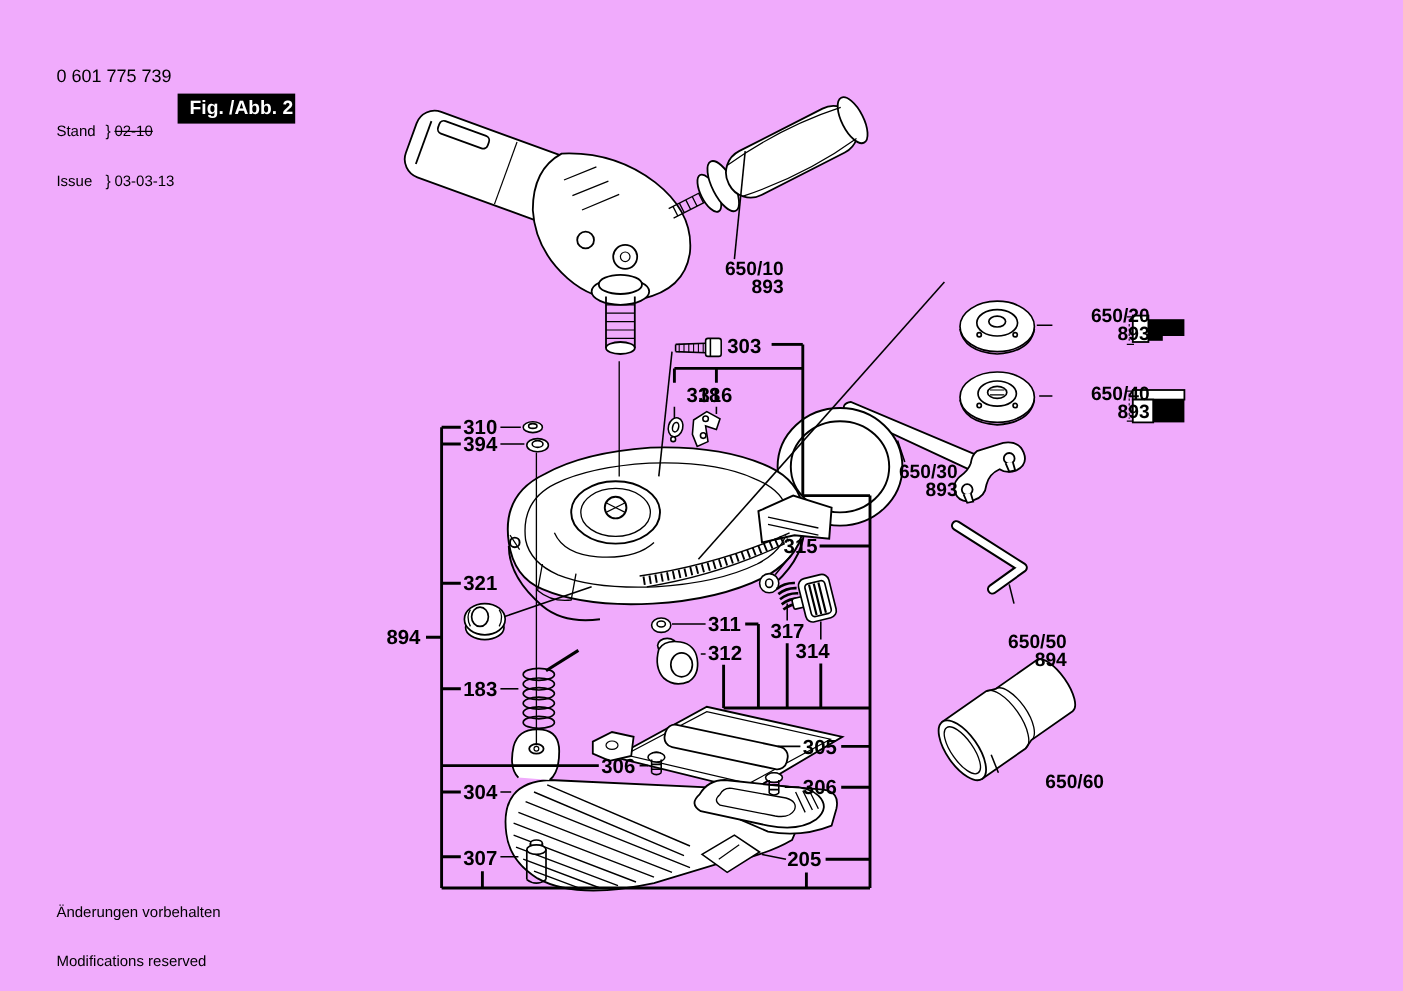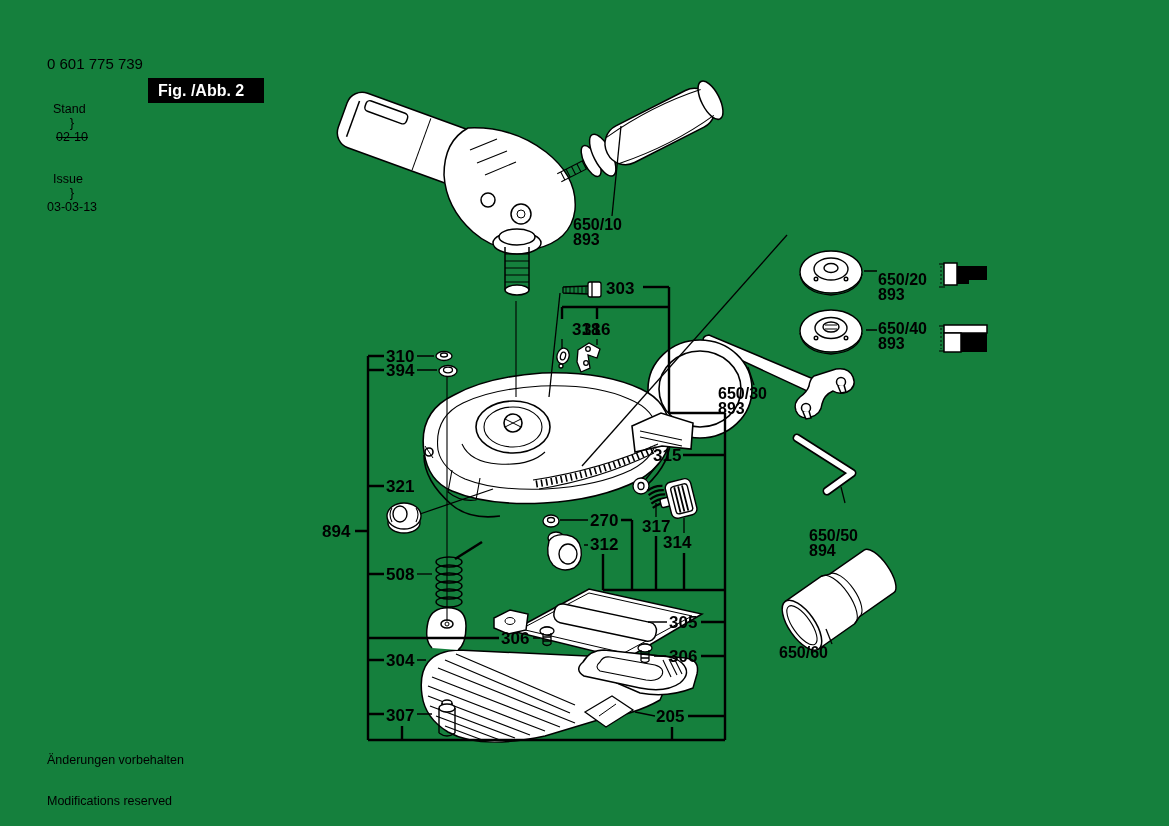--- a/index.html
+++ b/index.html
@@ -1,29 +1,29 @@
 <!DOCTYPE html>
 <html><head>
 <meta charset="utf-8">
 <style>
   html,body{margin:0;padding:0;background:#fff;}
-  #page{position:relative;width:1169px;height:826px;background:#15803d;overflow:hidden;
+  #page{position:relative;width:1169px;height:826px;background:#f0abfc;overflow:hidden;
         font-family:"Liberation Sans",sans-serif;color:#000;}
   svg{position:absolute;left:0;top:0;}
   .txt{position:absolute;white-space:pre;}
   .c{position:absolute;font:bold 17px/17px "Liberation Sans",sans-serif;color:#000;}
-  .g2{position:absolute;font:bold 16px/15px "Liberation Sans",sans-serif;text-align:left;color:#000;}
+  .g2{position:absolute;font:bold 16px/15px "Liberation Sans",sans-serif;text-align:right;color:#000;}
   #partnum{left:47px;top:55px;font-size:15px;}
   #rev{left:47px;top:74px;font-size:12.5px;line-height:14px;}
-  #rev .row{display:flex;align-items:center;flex-direction:column;}
+  #rev .row{display:flex;align-items:center;}
   #rev .lab{width:38px;display:inline-block;}
   #rev .brace{font-size:13px;padding:0 3px;}
   #rev .struck{text-decoration:line-through;}
   #figbadge{left:148px;top:78px;background:#000;color:#fff;font:bold 16px/16px "Liberation Sans",sans-serif;
-            padding:5px 20px 4px 10px;}
+            padding:5px 2px 4px 10px;}
   #footer{left:47px;top:727px;font-size:12.5px;line-height:13.5px;}
 </style>
 </head>
 <body>
 
 <div id="page">
 
   <svg width="1169" height="826" viewBox="0 0 1169 826">
 
     <g fill="#fff" stroke="#000" stroke-width="1.5">
@@ -305,53 +305,53 @@
       <span>03-03-13</span>
     </div>
   </div>
 
   <div class="txt" id="figbadge">Fig. /Abb. 2</div>
 
   <div class="g2" style="left:573px;top:217px;width:80px">
     <div>650/10</div>
     <div>893</div>
   </div>
-  <div class="g2" style="left:878px;top:272px;width:80px">
+  <div class="g2" style="left:878px;top:256px;width:80px">
     <div>650/20</div>
     <div>893</div>
   </div>
   <div class="g2" style="left:878px;top:321px;width:80px">
     <div>650/40</div>
     <div>893</div>
   </div>
   <div class="g2" style="left:718px;top:386px;width:80px">
     <div>650/30</div>
     <div>893</div>
   </div>
   <div class="g2" style="left:809px;top:528px;width:80px">
     <div>650/50</div>
     <div>894</div>
   </div>
-  <div class="g2" style="left:779px;top:645px;width:80px">
+  <div class="g2" style="left:840px;top:645px;width:80px">
     <div>650/60</div>
   </div>
 
   <div class="c" style="left:606px;top:280px">303</div>
   <div class="c" style="left:572px;top:321px">318</div>
   <div class="c" style="left:582px;top:321px">316</div>
   <div class="c" style="left:386px;top:348px">310</div>
   <div class="c" style="left:386px;top:362px">394</div>
   <div class="c" style="left:653px;top:447px">315</div>
   <div class="c" style="left:386px;top:478px">321</div>
   <div class="c" style="left:322px;top:523px">894</div>
-  <div class="c" style="left:590px;top:512px">270</div>
+  <div class="c" style="left:590px;top:512px">311</div>
   <div class="c" style="left:642px;top:518px">317</div>
   <div class="c" style="left:590px;top:536px">312</div>
   <div class="c" style="left:663px;top:534px">314</div>
-  <div class="c" style="left:386px;top:566px">508</div>
+  <div class="c" style="left:386px;top:566px">183</div>
   <div class="c" style="left:669px;top:614px">305</div>
   <div class="c" style="left:501px;top:630px">306</div>
   <div class="c" style="left:669px;top:648px">306</div>
   <div class="c" style="left:386px;top:652px">304</div>
   <div class="c" style="left:386px;top:707px">307</div>
   <div class="c" style="left:656px;top:708px">205</div>
 
   <div class="txt" id="footer">
     <div>Änderungen vorbehalten</div>
     <div>Modifications reserved</div>

